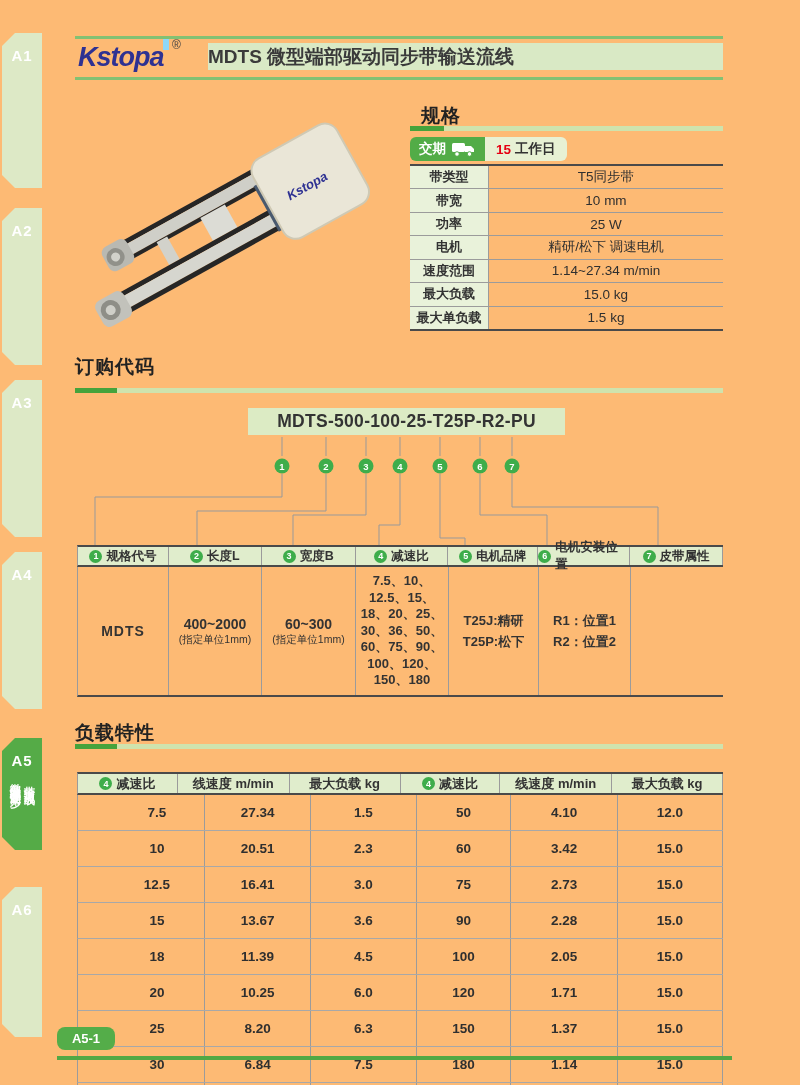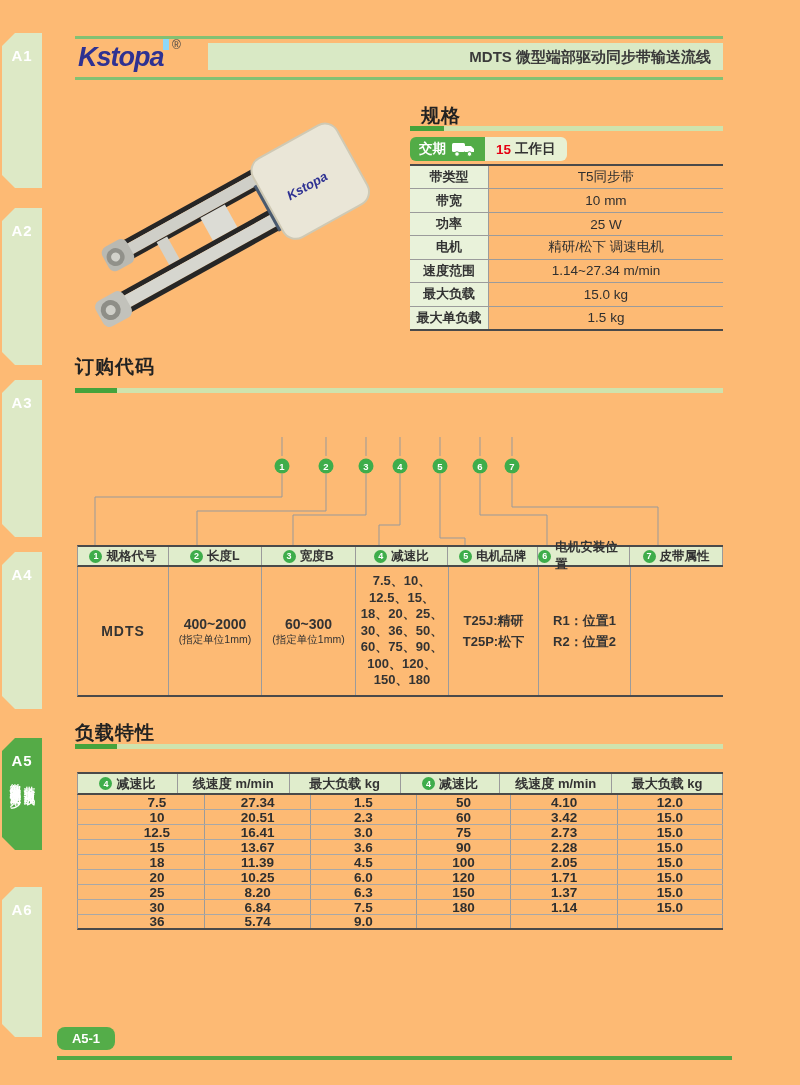--- a/index.html
+++ b/index.html
@@ -15,22 +15,22 @@
   .vcol{writing-mode:vertical-rl;text-orientation:upright;font-size:11px;font-weight:bold;
         letter-spacing:2px;line-height:13px;color:#fff;}
 
   
   .hline{position:absolute;height:3px;background:#82c173;}
   #logo{position:absolute;left:78px;top:42px;font-style:italic;font-weight:bold;font-size:27px;
         color:#2e3192;letter-spacing:-1px;}
   #logo-tick{position:absolute;left:163px;top:39px;width:6px;height:11px;background:#8fd8f8;}
   #logo-reg{position:absolute;left:172px;top:38px;font-size:12px;color:#444;font-style:normal;}
   #title-bar{position:absolute;left:208px;top:43px;width:515px;height:27px;background:#d9e9c5;}
-  #title-bar .title{line-height:27px;text-align:right;padding-right:12px;font-weight:bold;
-        font-size:15px;color:#3a3a3a;}
+  #title-bar .title{line-height:27px;text-align:left;padding-right:12px;font-weight:bold;
+        font-size:19px;color:#3a3a3a;}
 
   
   .sec-heading{position:absolute;font-size:19px;font-weight:bold;color:#222;letter-spacing:1px;}
   .sec-bar{position:absolute;height:5px;display:flex;}
   .sec-bar .dark{background:#45a33c;height:5px;}
   .sec-bar .light{background:#cfe3ad;height:5px;flex:1;}
 
   
   #delivery{position:absolute;left:410px;top:137px;height:24px;display:flex;justify-content:flex-end;}
   .dv-left{background:#52ac47;border-radius:6px 0 0 6px;color:#fff;font-weight:bold;font-size:13.5px;
@@ -71,21 +71,21 @@
   .ot-cell.c4 div,.ot-cell.c5 div{font-weight:bold;font-size:13px;line-height:21px;}
   .ot-cell.c6{align-items:flex-start;padding-left:6px;}
   .ot-cell.c6 div{font-weight:bold;font-size:12.5px;line-height:21px;}
 
   
   #load-table{position:absolute;left:77px;top:772px;width:646px;}
   .lt-header{display:flex;height:23px;background:#e0edcc;border-top:2px solid #4a4a4a;
         border-bottom:2px solid #4a4a4a;border-left:1px solid #9b9b9b;box-sizing:border-box;}
   .lt-hcell{display:flex;align-items:center;justify-content:center;font-weight:bold;font-size:13px;
         gap:4px;border-right:1px solid #9b9b9b;box-sizing:border-box;}
-  .lt-row{display:flex;height:15px;border-bottom:1px solid #a8a8a8;border-left:1px solid #9b9b9b;box-sizing:border-box;padding-left:32px;}
+  .lt-row{display:flex;height:36px;border-bottom:1px solid #a8a8a8;border-left:1px solid #9b9b9b;box-sizing:border-box;padding-left:32px;}
   .lt-row:last-child{border-bottom:2px solid #4a4a4a;}
   .lt-cell{border-right:1px solid #9b9b9b;display:flex;align-items:center;justify-content:center;
         font-size:13.5px;font-weight:bold;color:#2f2f2f;box-sizing:border-box;}
 
   
   #page-badge{position:absolute;left:57px;top:1027px;width:58px;height:23px;background:#54ad49;
         border-radius:8px;color:#fff;font-weight:bold;font-size:13px;text-align:center;line-height:23px;}
   #footer-line{position:absolute;left:57px;top:1056px;width:675px;height:4px;background:#52a845;}
 
   
@@ -204,20 +204,21 @@
         <div class="spec-label">最大单负载</div>
         <div class="spec-value">1.5 kg</div>
       </div>
     </div>
 
   <div class="sec-heading" style="left:75px;top:354px;">订购代码</div>
   <div class="sec-bar" style="left:75px;top:388px;width:648px;">
     <span class="dark" style="width:42px;"></span>
       <span class="light"></span>
   </div>
+  <div id="order-code-box">MDTS-500-100-25-T25P-R2-PU</div>
   <svg id="connector-svg" viewBox="0 435 800 111">
       <line x1="282" y1="437" x2="282" y2="456" stroke="#999"></line>
       <polyline points="282,474 282,497 95,497 95,546" fill="none" stroke="#999"></polyline>
       <circle cx="282" cy="466" r="7.5" fill="#3ead4b"></circle>
       <text x="282" y="469.5" text-anchor="middle" font-size="9.5" font-weight="bold" fill="#fff">1</text>
       <line x1="326" y1="437" x2="326" y2="456" stroke="#999"></line>
       <polyline points="326,474 326,511 197,511 197,546" fill="none" stroke="#999"></polyline>
       <circle cx="326" cy="466" r="7.5" fill="#3ead4b"></circle>
       <text x="326" y="469.5" text-anchor="middle" font-size="9.5" font-weight="bold" fill="#fff">2</text>
       <line x1="366" y1="437" x2="366" y2="456" stroke="#999"></line>

